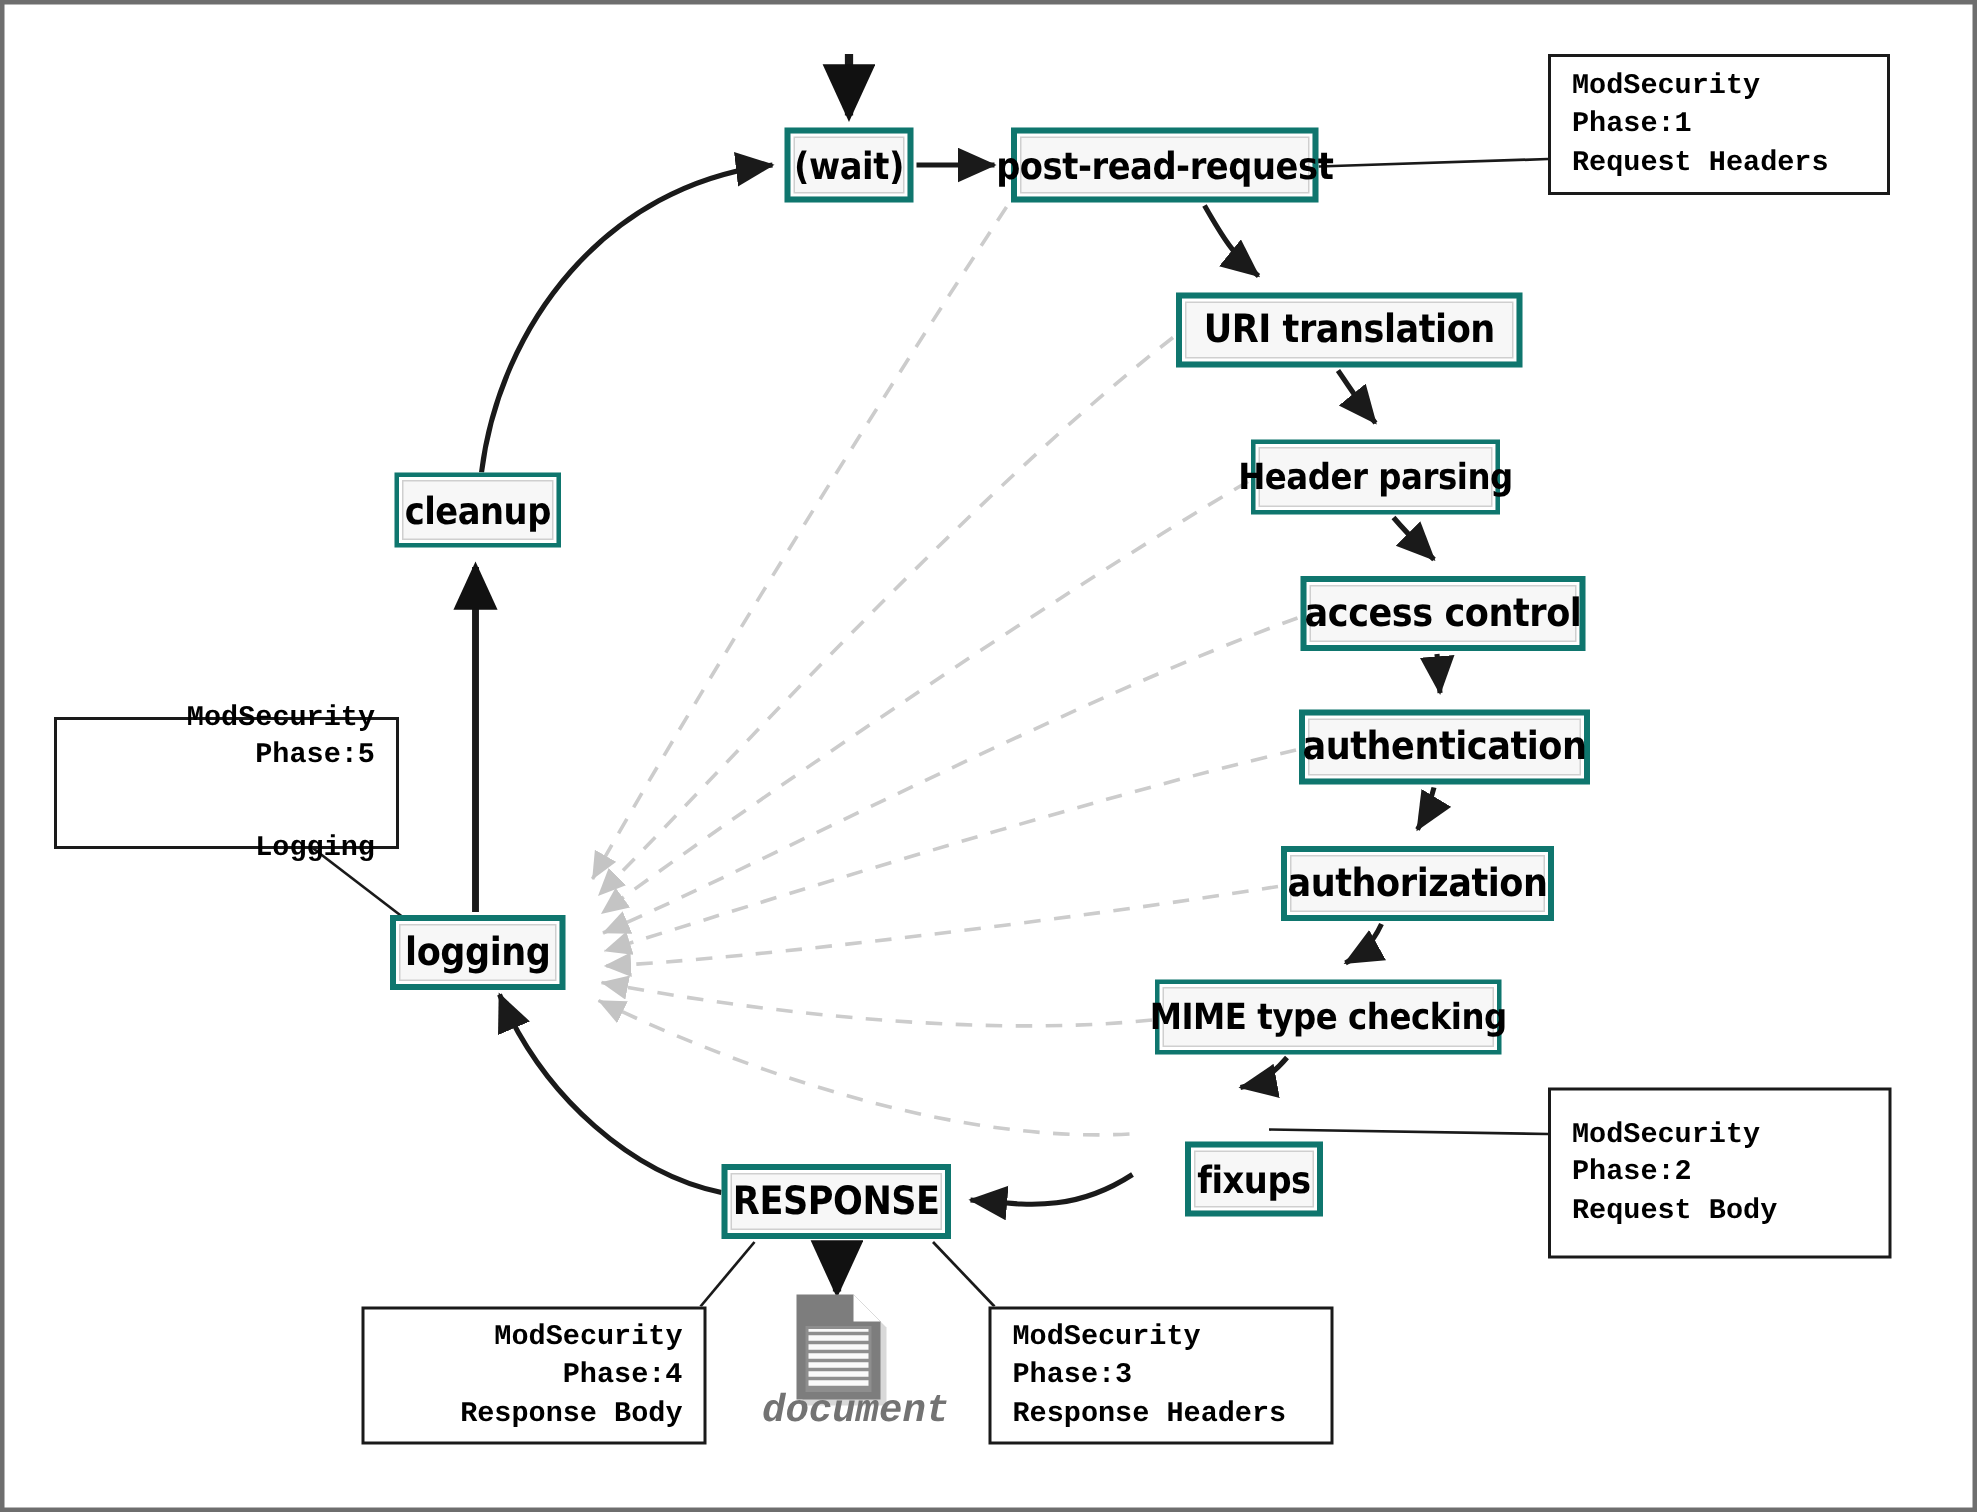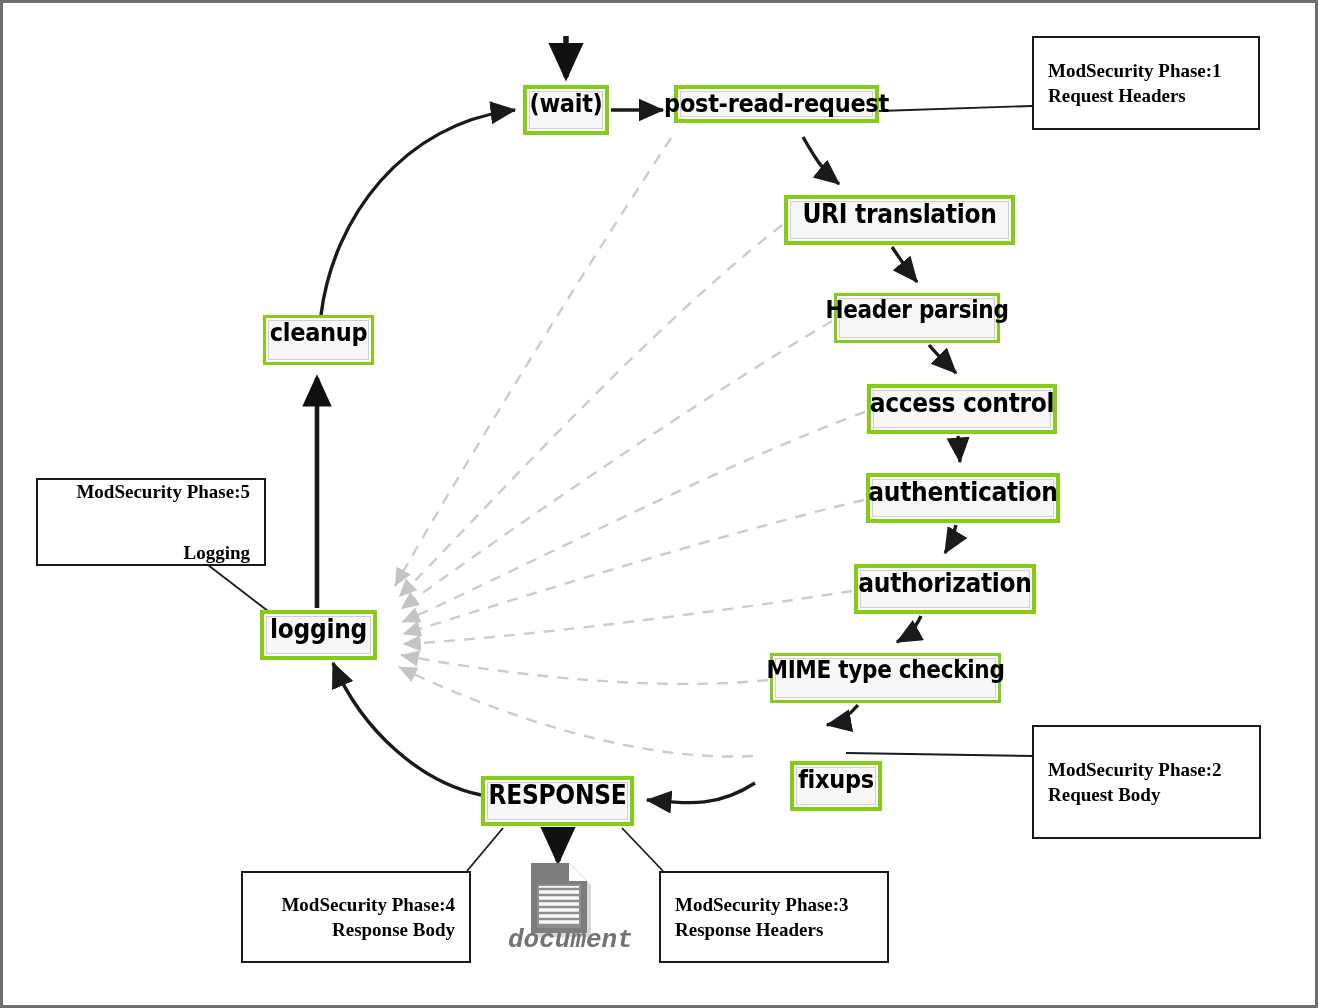--- a/index.html
+++ b/index.html
@@ -22,24 +22,24 @@
     left: 0; top: 0;
     width: 1318px;
     height: 1008px;
     pointer-events: none;
   }
   
   .node {
     position: absolute;
     box-sizing: border-box;
     background: #f7f7f7;
-    border: 4px solid #84cc16;
+    border: 4px solid #0f766e;
     box-shadow: inset 0 0 0 2px #ffffff, inset 0 0 0 3px #cfcfcf;
     display: flex;
-    align-items: flex-start;
+    align-items: center;
     justify-content: center;
     color: #000000;
     font-family: "DejaVu Sans Condensed", "Liberation Sans Narrow", "Liberation Sans", sans-serif;
     font-weight: bold;
     letter-spacing: -0.3px;
     white-space: nowrap;
     z-index: 3;
   }
   .node.light {
     border-width: 3px;
@@ -48,21 +48,21 @@
   
   .callout {
     position: absolute;
     box-sizing: border-box;
     background: #ffffff;
     border: 2px solid #1a1a1a;
     display: flex;
     flex-direction: column;
     justify-content: center;
     color: #000000;
-    font-family: Liberation Serif, serif;
+    font-family: Liberation Mono, monospace;
     font-weight: bold;
     font-size: 19px;
     line-height: 1.32;
     padding: 0 14px;
     z-index: 4;
   }
   .callout.align-right { text-align: right; }
   .callout.align-left  { text-align: left;  }
 
   
@@ -147,21 +147,21 @@
       <line x1="660" y1="868" x2="619" y2="825"></line>
       <line x1="464" y1="868" x2="500" y2="825"></line>
       <line x1="205" y1="562" x2="265" y2="608"></line>
     </g>
   </svg>
 
   <div class="node" style="left:520px;top:82px;width:86px;height:50px;font-size:25px;">
     <span>(wait)</span>
   </div>
 
-  <div class="node" style="left:671px;top:82px;width:205px;height:38px;font-size:25px;">
+  <div class="node" style="left:671px;top:82px;width:205px;height:50px;font-size:25px;">
     <span>post-read-request</span>
   </div>
 
   <div class="node" style="left:781px;top:192px;width:231px;height:50px;font-size:26px;">
     <span>URI translation</span>
   </div>
 
   <div class="node light" style="left:831px;top:290px;width:166px;height:50px;font-size:24px;">
     <span>Header parsing</span>
   </div>

